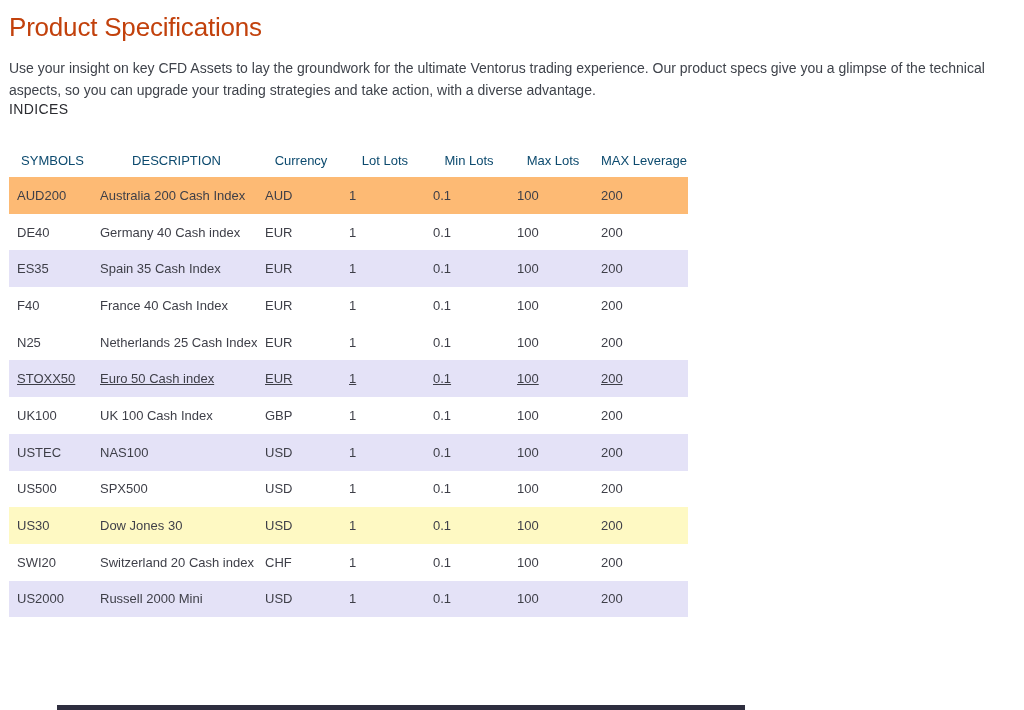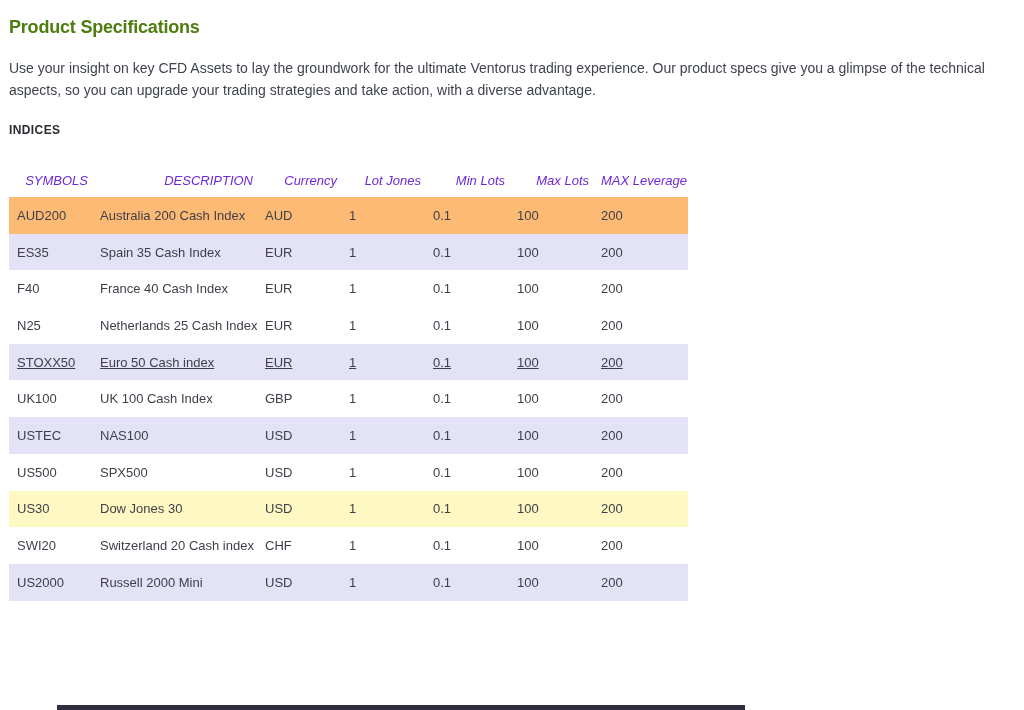--- a/index.html
+++ b/index.html
@@ -6,39 +6,38 @@
   html, body { width: 1024px; height: 710px; overflow: hidden; }
   body {
     font-family: "Liberation Sans", "DejaVu Sans", sans-serif;
     background: #ffffff;
     color: #3e3f48;
     position: relative;
   }
   .page { padding: 12px 0 0 9px; }
 
   h1.page-title {
-    font-size: 18px;
+    font-size: 26px;
     line-height: 31px;
-    font-weight: 700;
-    color: #4d7c0f;
+    font-weight: 400;
+    color: #c2410c;
     letter-spacing: -0.2px;
   }
 
   p.page-description {
     margin-top: 15px;
     font-size: 14px;
     line-height: 21.5px;
     color: #3f434b;
     width: 988px;
   }
 
   .section-label {
-    margin-top: 22px;
-    font-size: 12px;
-    font-weight: 700;
+    font-size: 14px;
+    font-weight: 400;
     letter-spacing: 0.4px;
     color: #2a2b30;
   }
 
   table.specs-table {
     margin-top: 26px;
     border-collapse: collapse;
     table-layout: fixed;
     width: 679px;
   }
@@ -47,26 +46,25 @@
   table.specs-table col.c-currency    { width: 84px; }
   table.specs-table col.c-lot-size    { width: 84px; }
   table.specs-table col.c-min-lots    { width: 84px; }
   table.specs-table col.c-max-lots    { width: 84px; }
   table.specs-table col.c-leverage    { width: 95px; }
 
   table.specs-table th {
     height: 34px;
     font-size: 13px;
     font-weight: 400;
-    color: #6d28d9;
-    text-align: right;
+    color: #0c4a6e;
+    text-align: center;
     padding: 0 4px 0 8px;
     vertical-align: middle;
     white-space: nowrap;
-    font-style: italic;
   }
   table.specs-table td {
     height: 36.7px;
     font-size: 13px;
     color: #3e3f48;
     text-align: left;
     padding: 0 4px 0 8px;
     vertical-align: middle;
     white-space: nowrap;
     overflow: hidden;
@@ -99,36 +97,45 @@
       <col class="c-lot-size">
         <col class="c-min-lots">
         <col class="c-max-lots">
       <col class="c-leverage">
     </colgroup>
     <thead>
       <tr id="head-row">
           <th>SYMBOLS</th>
           <th>DESCRIPTION</th>
           <th>Currency</th>
-          <th>Lot Jones</th>
+          <th>Lot Lots</th>
           <th>Min Lots</th>
           <th>Max Lots</th>
           <th>MAX Leverage</th>
         </tr>
     </thead>
     <tbody id="body-rows">
         <tr style="background: #fdba74;">
           <td>AUD200</td>
           <td>Australia 200 Cash Index</td>
           <td>AUD</td>
           <td>1</td>
           <td>0.1</td>
           <td>100</td>
           <td>200</td>
         </tr>
+        <tr style="background: rgb(255, 255, 255);">
+          <td>DE40</td>
+          <td>Germany 40 Cash index</td>
+          <td>EUR</td>
+          <td>1</td>
+          <td>0.1</td>
+          <td>100</td>
+          <td>200</td>
+        </tr>
         <tr style="background: rgb(228, 226, 247);">
           <td>ES35</td>
           <td>Spain 35 Cash Index</td>
           <td>EUR</td>
           <td>1</td>
           <td>0.1</td>
           <td>100</td>
           <td>200</td>
         </tr>
         <tr style="background: rgb(255, 255, 255);">

